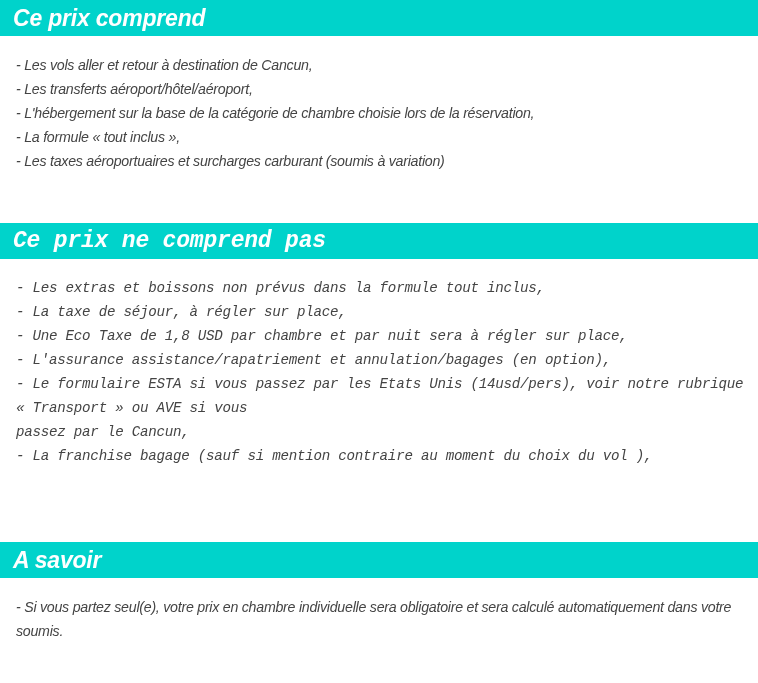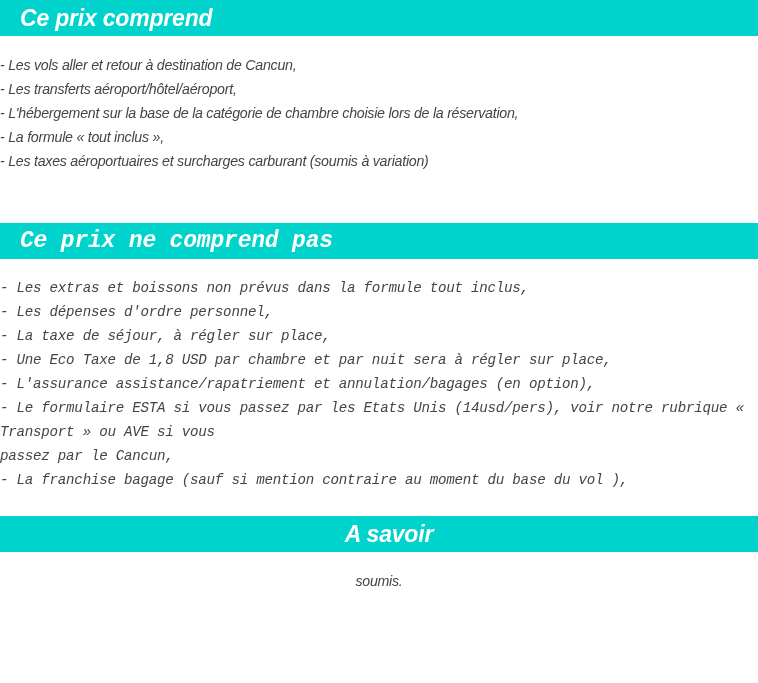--- a/index.html
+++ b/index.html
@@ -20,66 +20,67 @@
       width: 758px;
     }
     .section-header {
       height: 36px;
       background: #00d3cb;
       color: #ffffff;
       font-style: italic;
       font-weight: bold;
       font-size: 23px;
       line-height: 36px;
-      padding-left: 20px;
+      padding-left: 13px;
       box-sizing: border-box;
       letter-spacing: -0.2px;
     }
     .section-body {
       padding-top: 17px;
+      margin-left: 16px;
     }
     .line {
       font-style: italic;
       color: #444444;
       font-size: 14.2px;
       line-height: 24px;
       letter-spacing: -0.25px;
       white-space: normal;
       margin: 0;
     }
     #sec-included { top: 0; }
     #sec-excluded { top: 223px; font-family: Liberation Mono, monospace; }
-    #sec-info { top: 516px; text-align: center; }
+    #sec-info { top: 542px; }
   </style>
 </head>
 <body>
 
 <div class="section" id="sec-included">
   <div class="section-header">Ce prix comprend</div>
   <div class="section-body">
     <p class="line">- Les vols aller et retour à destination de Cancun,</p>
     <p class="line">- Les transferts aéroport/hôtel/aéroport,</p>
     <p class="line">- L'hébergement sur la base de la catégorie de chambre choisie lors de la réservation,</p>
     <p class="line">- La formule « tout inclus »,</p>
     <p class="line">- Les taxes aéroportuaires et surcharges carburant (soumis à variation)</p>
   </div>
 </div>
 
 <div class="section" id="sec-excluded">
   <div class="section-header">Ce prix ne comprend pas</div>
   <div class="section-body">
     <p class="line">- Les extras et boissons non prévus dans la formule tout inclus,</p>
-    <p class="line">- Les dépenses d'ordre personnel,</p>
     <p class="line">- La taxe de séjour, à régler sur place,</p>
     <p class="line">- Une Eco Taxe de 1,8 USD par chambre et par nuit sera à régler sur place,</p>
     <p class="line">- L'assurance assistance/rapatriement et annulation/bagages (en option),</p>
     <p class="line">- Le formulaire ESTA si vous passez par les Etats Unis (14usd/pers), voir notre rubrique « Transport » ou AVE si vous</p>
     <p class="line">passez par le Cancun,</p>
-    <p class="line">- La franchise bagage (sauf si mention contraire au moment du base du vol ),</p>
+    <p class="line">- La franchise bagage (sauf si mention contraire au moment du choix du vol ),</p>
   </div>
 </div>
 
 <div class="section" id="sec-info">
   <div class="section-header">A savoir</div>
   <div class="section-body">
+    <p class="line">- Si vous partez seul(e), votre prix en chambre individuelle sera obligatoire et sera calculé automatiquement dans votre</p>
     <p class="line">soumis.</p>
   </div>
 </div>
 
 </body></html>

